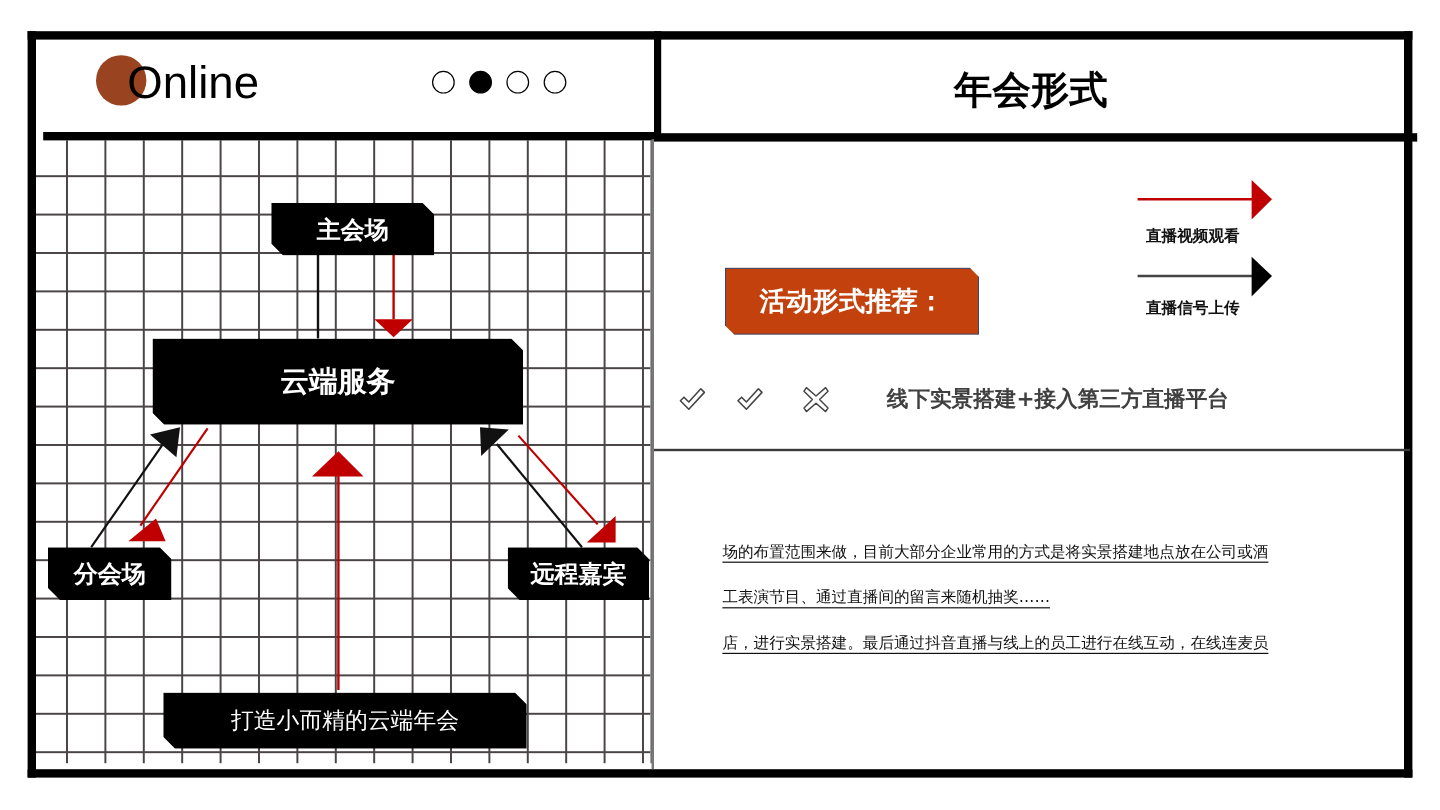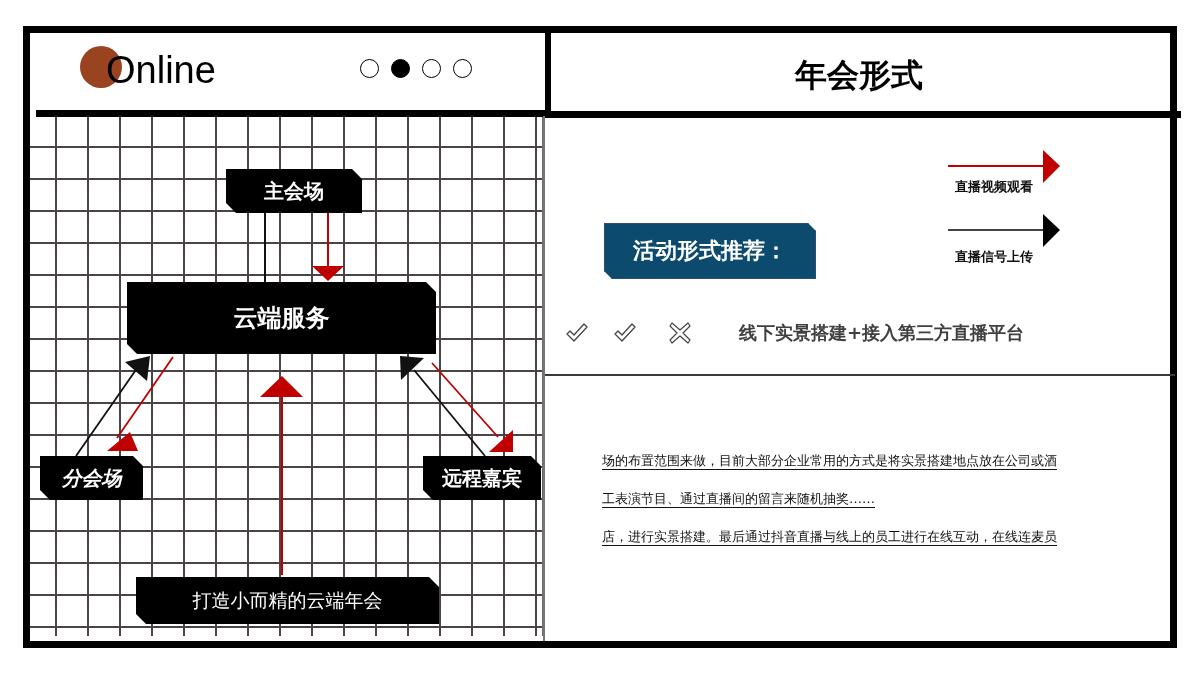--- a/index.html
+++ b/index.html
@@ -31,33 +31,33 @@
   
   #section-title { left: 551px; top: 40px; width: 616px; height: 70px; text-align: center;
                    font-size: 32px; font-weight: bold; line-height: 70px; color: #000; }
 
   
   .node { position: absolute; background: #000; color: #fff; font-weight: bold; display: flex;
           align-items: center; justify-content: center;
           clip-path: polygon(0 0, calc(100% - 10px) 0, 100% 10px, 100% 100%, 10px 100%, 0 calc(100% - 10px)); }
   #node-main { left: 226px; top: 129px; width: 136px; height: 44px; font-size: 20px; margin-top: 40px; }
   #node-cloud { left: 127px; top: 282px; width: 309px; height: 72px; font-size: 24px; }
-  #node-branch { left: 40px; top: 456px; width: 103px; height: 44px; font-size: 20px; font-style: italic; }
+  #node-branch { left: 40px; top: 456px; width: 103px; height: 44px; font-size: 20px; }
   #node-remote { left: 423px; top: 456px; width: 118px; height: 44px; font-size: 20px; }
   #node-slogan { left: 136px; top: 577px; width: 303px; height: 47px; font-size: 19px; font-weight: normal; }
 
   svg#arrows { position: absolute; left: 0; top: 0; width: 1200px; height: 675px; pointer-events: none; }
 
   
-  #recommend-tag { left: 604px; top: 223px; width: 212px; height: 56px; background: #0c4a6e; color: #fff;
+  #recommend-tag { left: 604px; top: 223px; width: 212px; height: 56px; background: #c2410c; color: #fff;
                    font-size: 22px; font-weight: bold; display: flex; align-items: center; justify-content: center;
                    border: 1px solid #2d4a78; box-sizing: border-box;
                    clip-path: polygon(0 0, calc(100% - 8px) 0, 100% 8px, 100% 100%, 8px 100%, 0 calc(100% - 8px)); }
   .legend-label { font-size: 13px; font-weight: bold; color: #111; }
-  #legend-watch-label { left: 955px; top: 178px; }
+  #legend-watch-label { left: 955px; top: 188px; }
   #legend-upload-label { left: 955px; top: 248px; }
 
   .mark-icon { position: absolute; top: 320px; width: 26px; height: 26px; }
   #option-label { left: 739px; top: 320px; font-size: 18px; font-weight: bold; color: #404040; line-height: 26px; }
 
   #desc { left: 602px; top: 442px; width: 530px; font-size: 13px; line-height: 38px; color: #111;
           text-decoration: underline; text-underline-offset: 4px; }
   #desc p { margin: 0; white-space: nowrap; }
 </style>
 </head>

